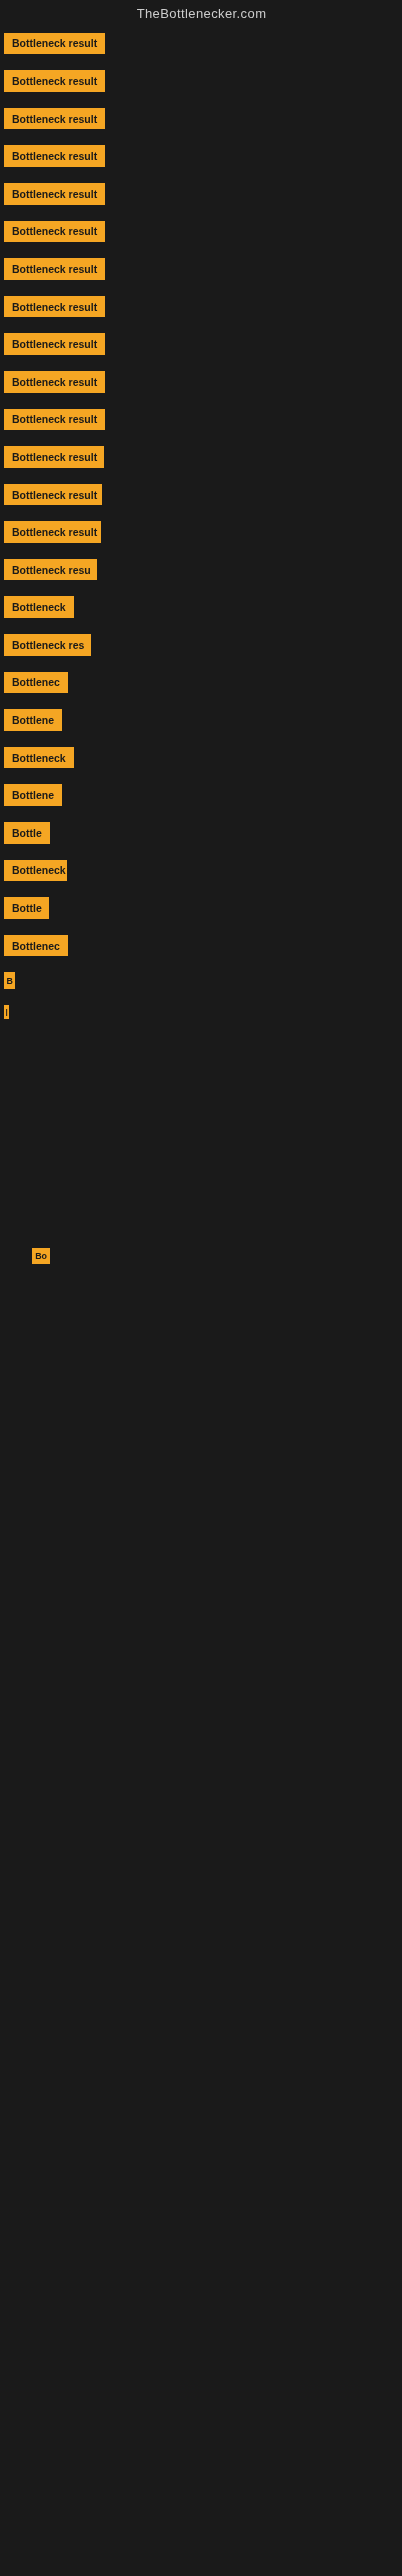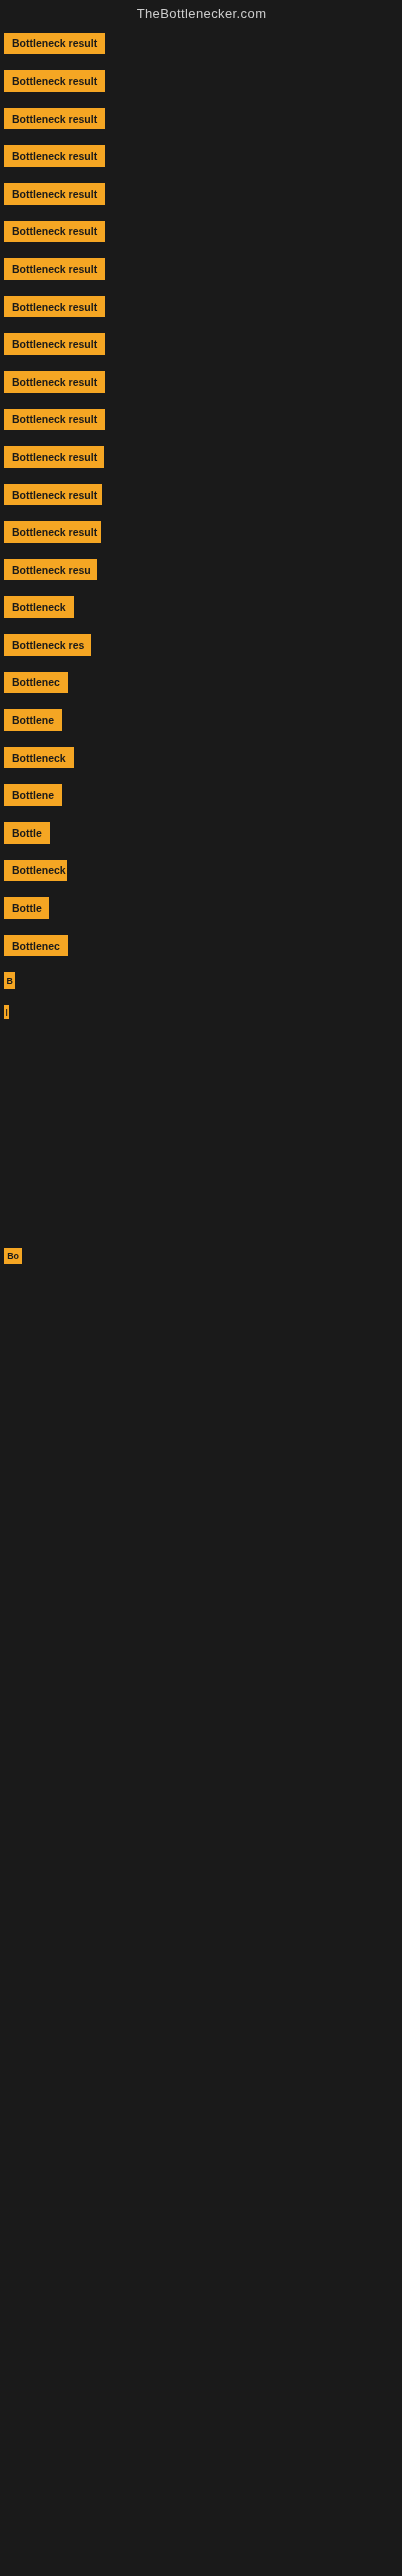--- a/index.html
+++ b/index.html
@@ -76,21 +76,21 @@
     }
 
     .spacer {
       height: 44px;
     }
 
     .spacer-large {
       height: 81px;
     }
 
-    .row-bottom .bottleneck-badge { max-width: 24px; font-size: 8.9px; }
+    .row-bottom .bottleneck-badge { max-width: 24px; font-size: 8.9px; margin-left: 28px; }
   </style>
 </head>
 <body>
 
 <div class="site-title">TheBottlenecker.com</div>
 
 <div class="container">
 
   <div class="bottleneck-item row-1">
     <span class="bottleneck-badge">Bottleneck result</span>

